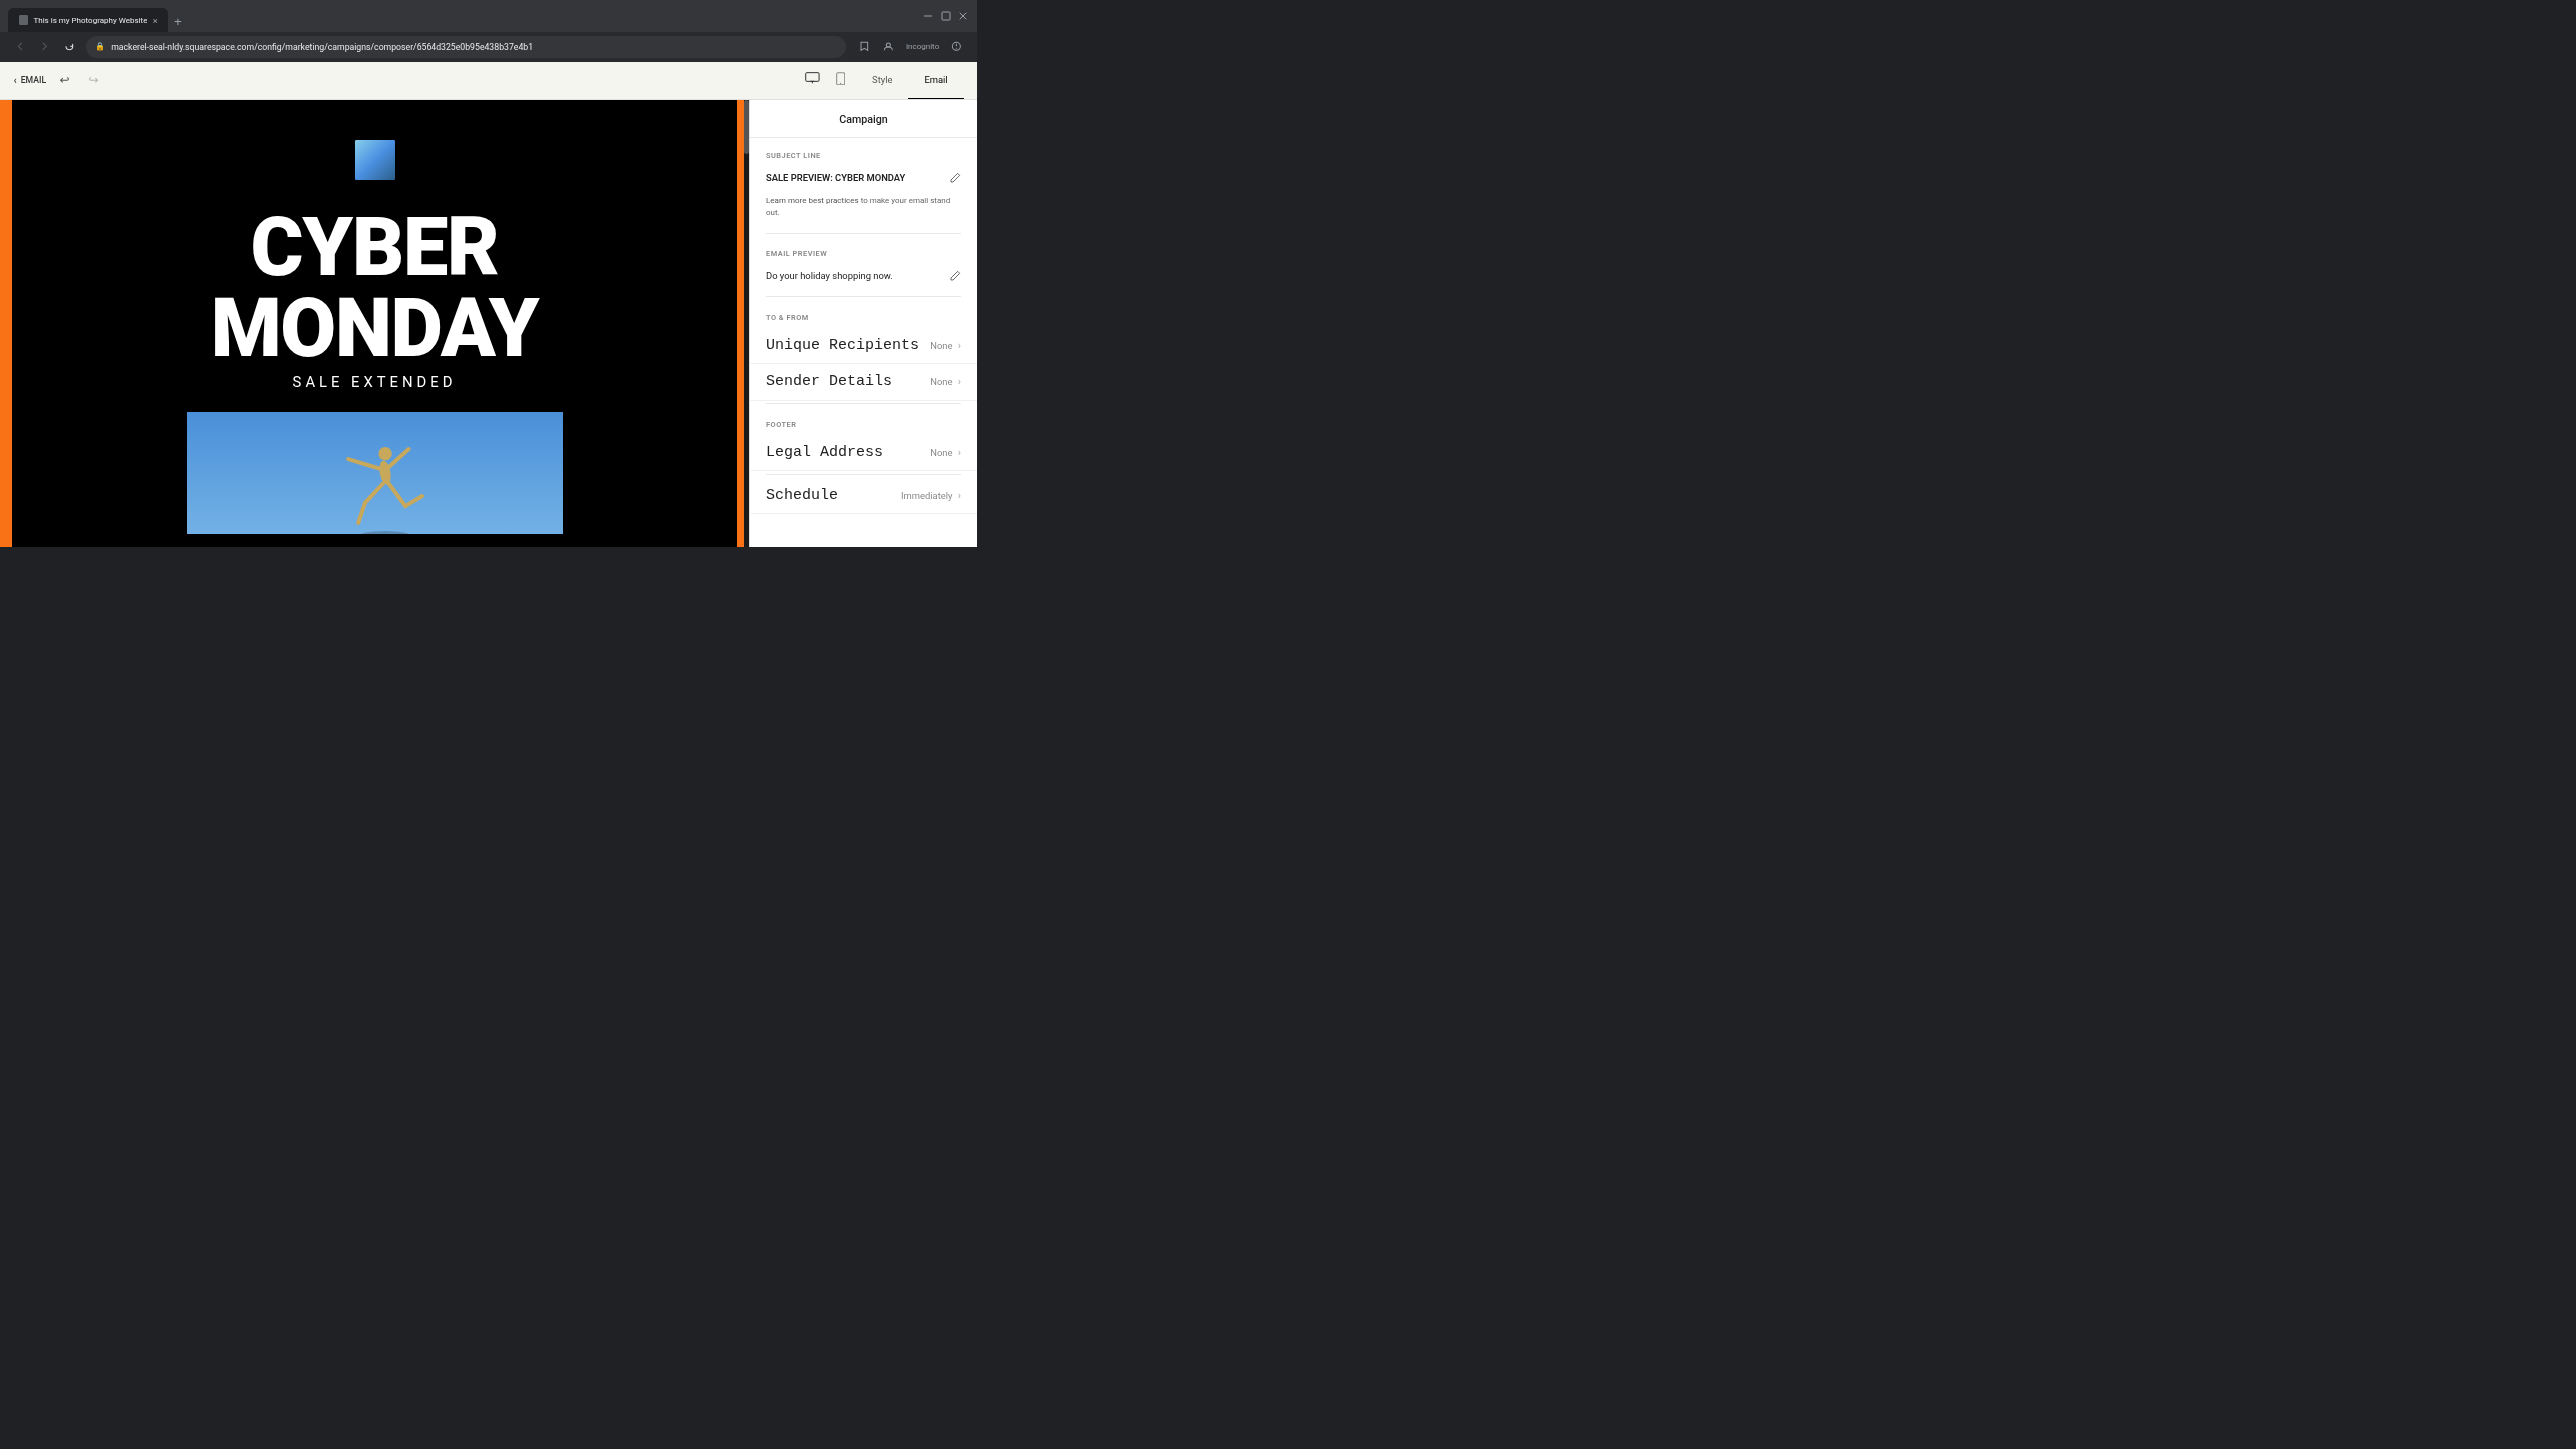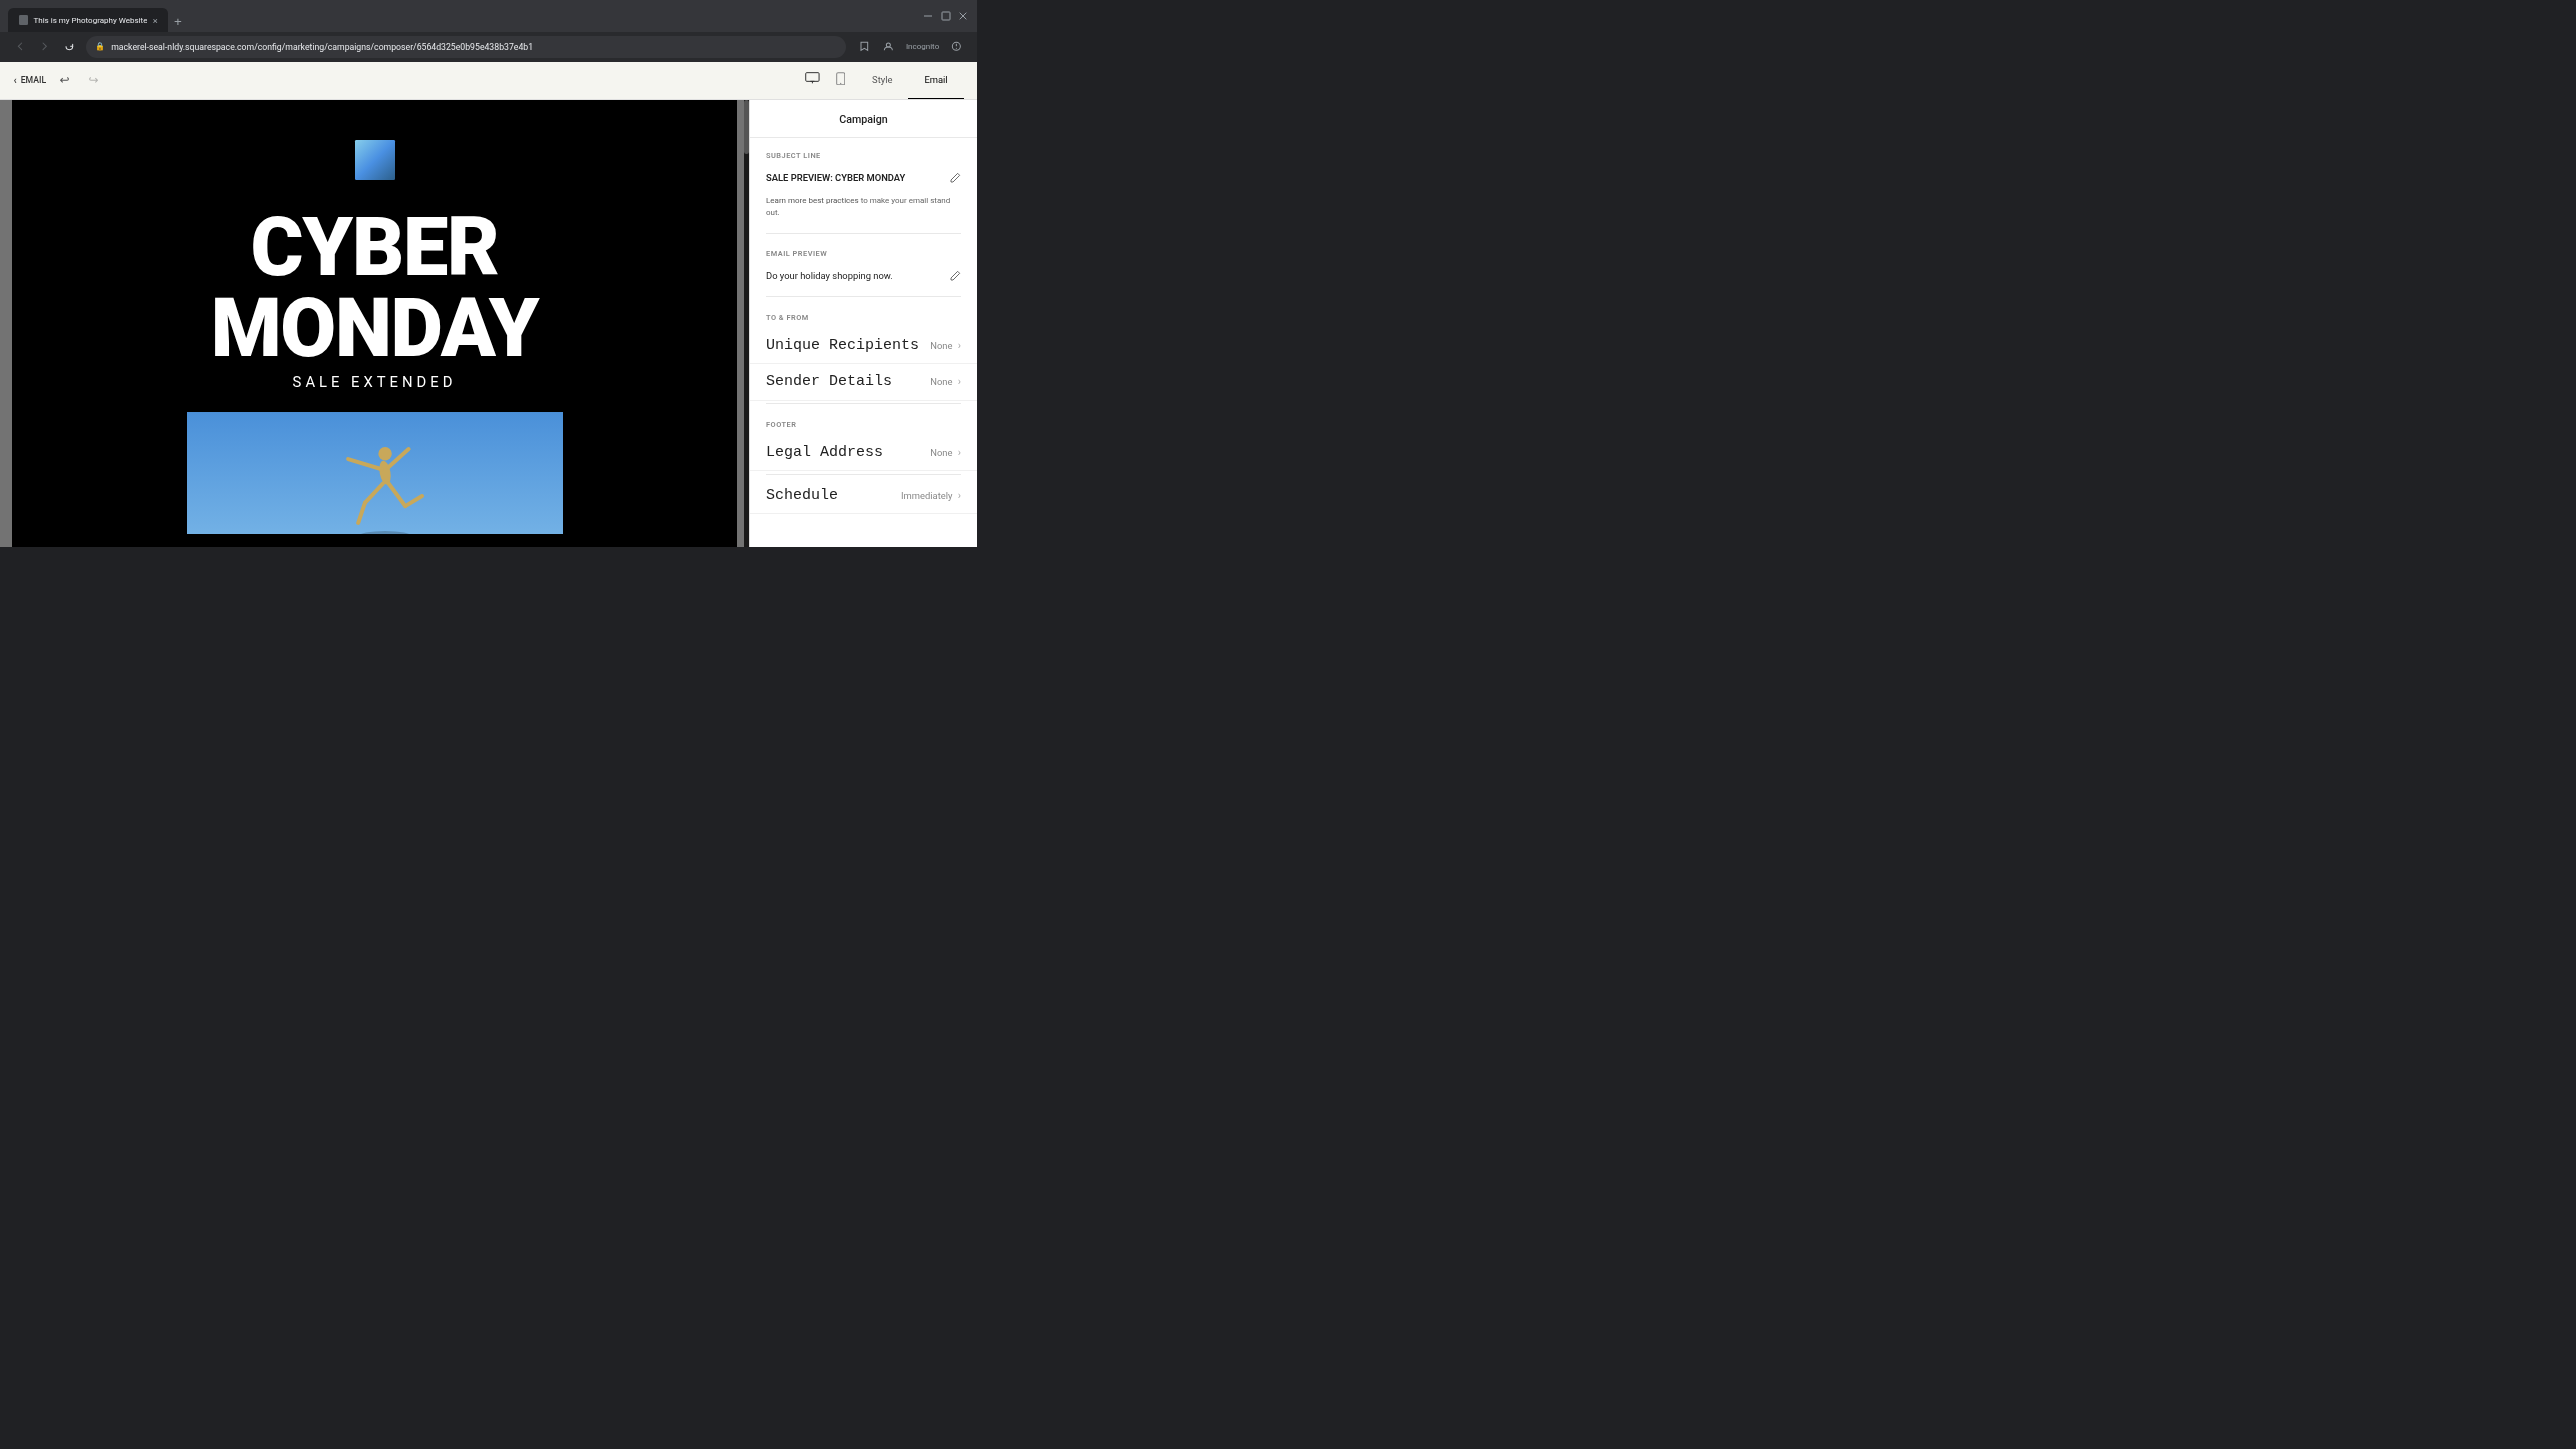--- a/index.html
+++ b/index.html
@@ -36,21 +36,21 @@
     .view-btn { background: none; border: none; cursor: pointer; color: #555; padding: 2.7px; }
     .view-btn.active { color: #000; }
     .right-tabs { display: flex; gap: 0; margin-left: auto; }
     .right-tab { padding: 0 16px; height: 38px; display: flex; align-items: center; font-size: 9.4px; color: #555; cursor: pointer; border-bottom: 1.3px solid transparent; }
     .right-tab.active { color: #000; border-bottom: 1.3px solid #000; }
 
     
     .main-layout { display: flex; height: calc(547px - 32px - 29.5px - 38px); }
 
     
-    .email-preview { flex: 1; background: #737373; position: relative; overflow: hidden; display: flex; flex-direction: column; align-items: center; }
+    .email-preview { flex: 1; background: #f97316; position: relative; overflow: hidden; display: flex; flex-direction: column; align-items: center; }
     .preview-scroll { width: 100%; height: 100%; overflow-y: auto; display: flex; flex-direction: column; align-items: center; }
     .preview-scroll::-webkit-scrollbar { width: 5.4px; }
     .preview-scroll::-webkit-scrollbar-track { background: #1a1a1a; }
     .preview-scroll::-webkit-scrollbar-thumb { background: #555; border-radius: 2.7px; }
 
     .email-content { width: 100%; max-width: 725px; min-height: 100%; background: #000; display: flex; flex-direction: column; align-items: center; padding: 40px 13.4px 13.4px; }
     .email-logo { width: 40px; height: 40px; margin-bottom: 27px; }
     .cyber-monday-title { color: #fff; font-size: 81px; font-weight: 900; text-align: center; line-height: 1; letter-spacing: -1.3px; }
     .sale-extended { color: #fff; font-size: 14.8px; font-weight: 400; letter-spacing: 4px; text-align: center; margin-top: 4px; margin-bottom: 21.5px; }
     .scrollbar-track { position: absolute; right: 0; top: 0; bottom: 0; width: 5.4px; background: #1a1a1a; }

